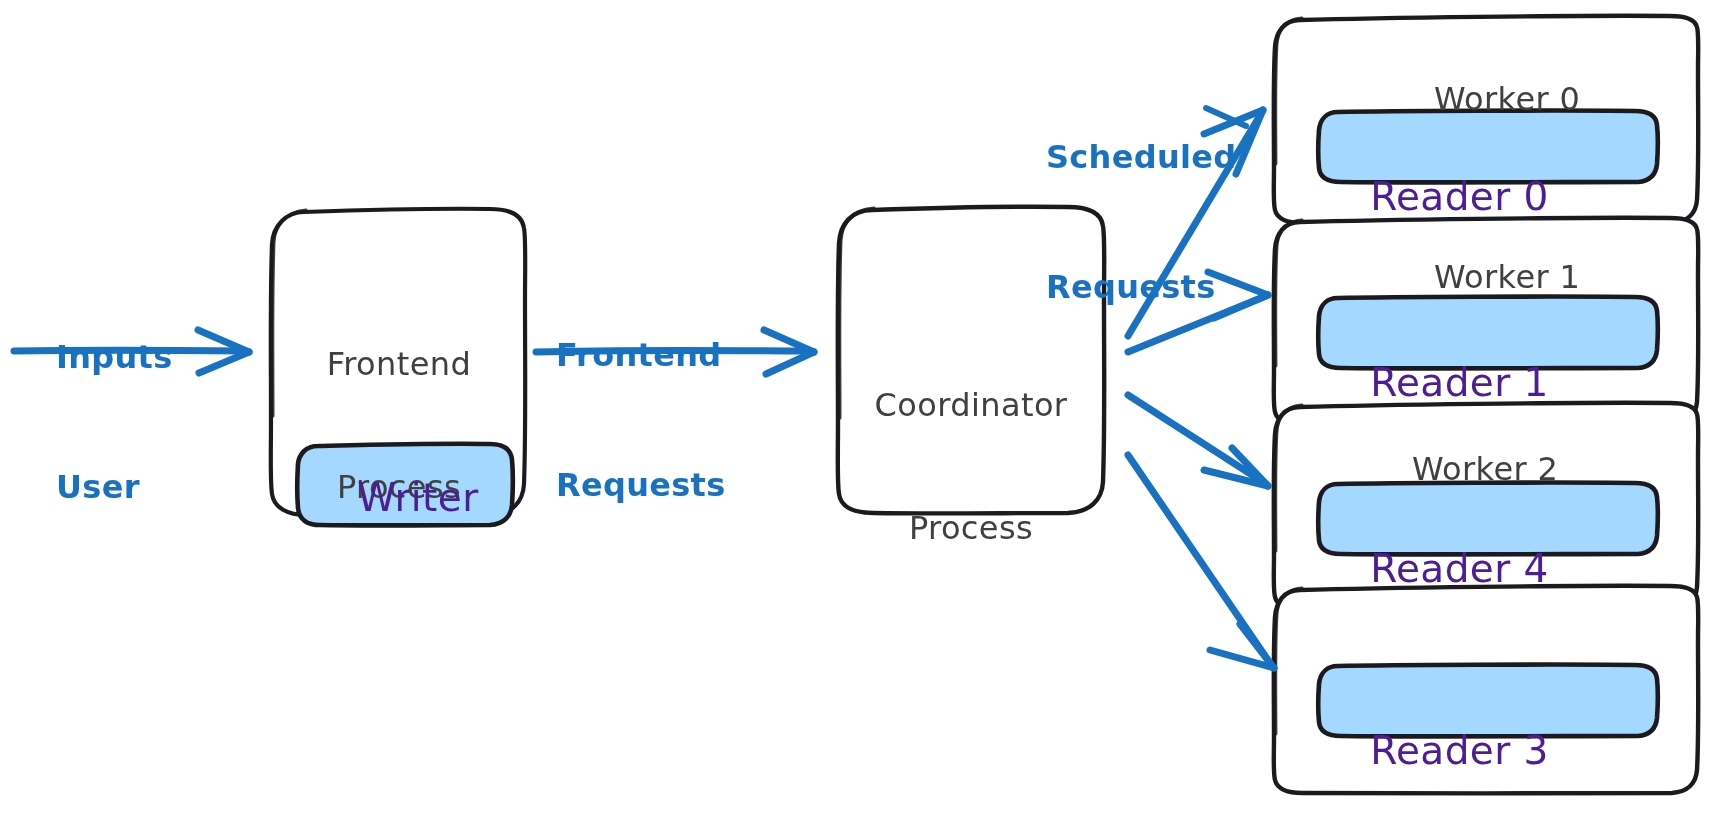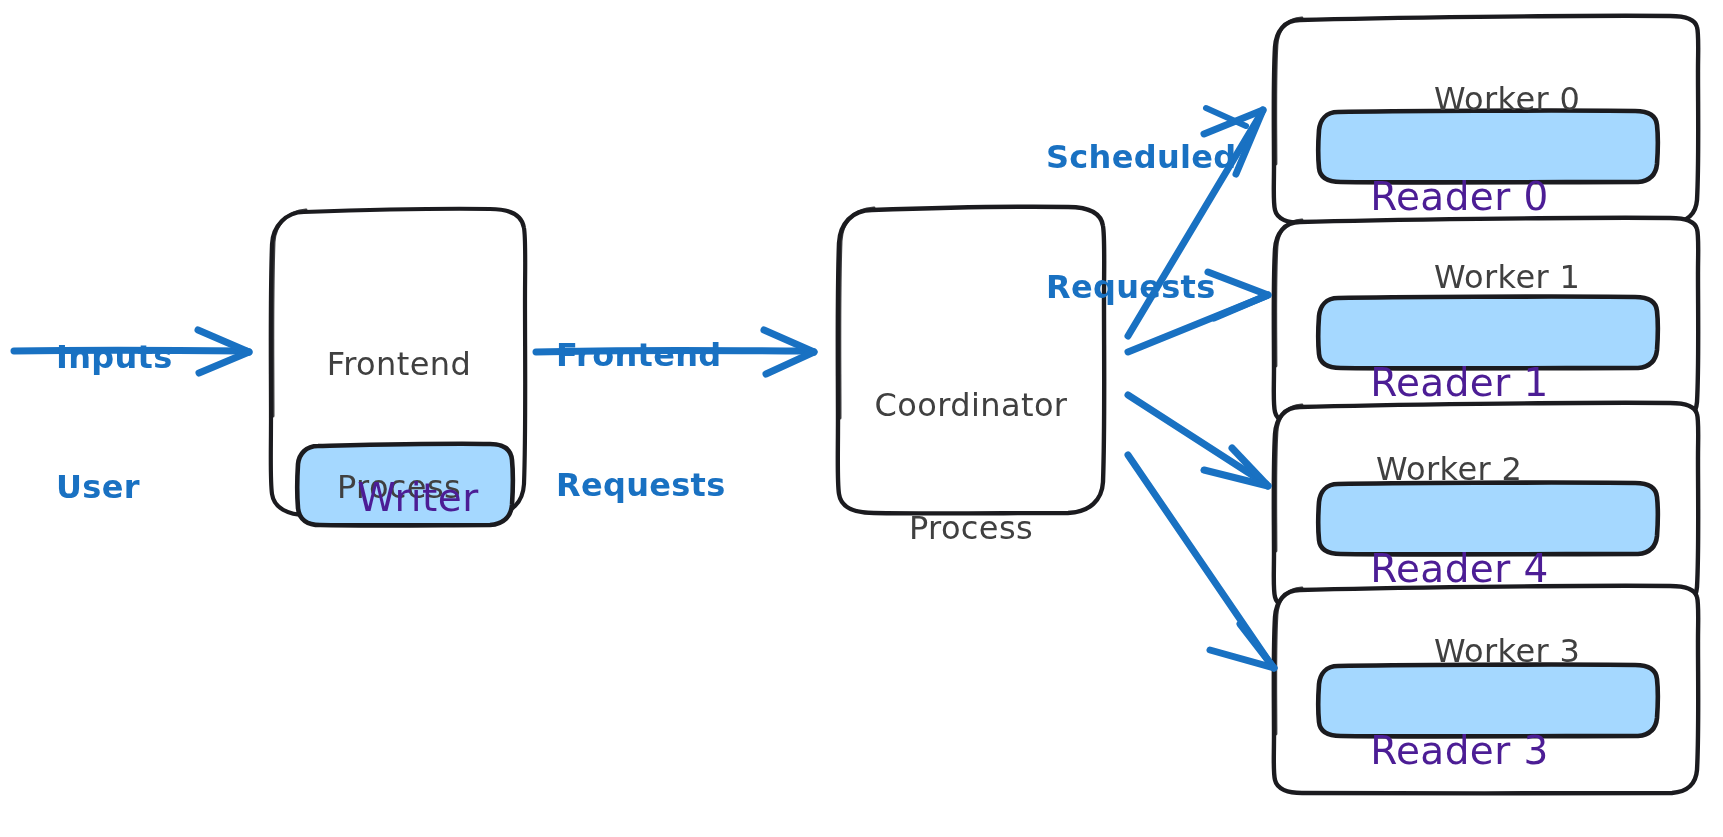--- a/index.html
+++ b/index.html
@@ -206,30 +206,27 @@
     <span>Reader 0</span>
   </div>
 
   <div class="node-label" style="left:1274px; top:216px; width:424px;">
     <span>Worker 1</span>
   </div>
   <div class="chip-label" style="left:1319px; top:308px; width:338px;">
     <span>Reader 1</span>
   </div>
 
-  <div class="node-label" style="left:1216px; top:408px; width:424px;">
+  <div class="node-label" style="left:1252px; top:408px; width:424px;">
     <span>Worker 2</span>
   </div>
   <div class="chip-label" style="left:1319px; top:494px; width:338px;">
     <span>Reader 4</span>
   </div>
 
-  <div class="node-label" style="left:1274px; top:590px; width:424px;">
-    <span>Worker 3</span>
-  </div>
   <div class="chip-label" style="left:1319px; top:676px; width:338px;">
     <span>Reader 3</span>
   </div>
 
   <div class="edge-label left-align" style="left:56px; top:250px; width:190px;">
     <div>Inputs</div>
     <div>User</div>
   </div>
 
   <div class="edge-label left-align" style="left:556px; top:248px; width:230px;">

